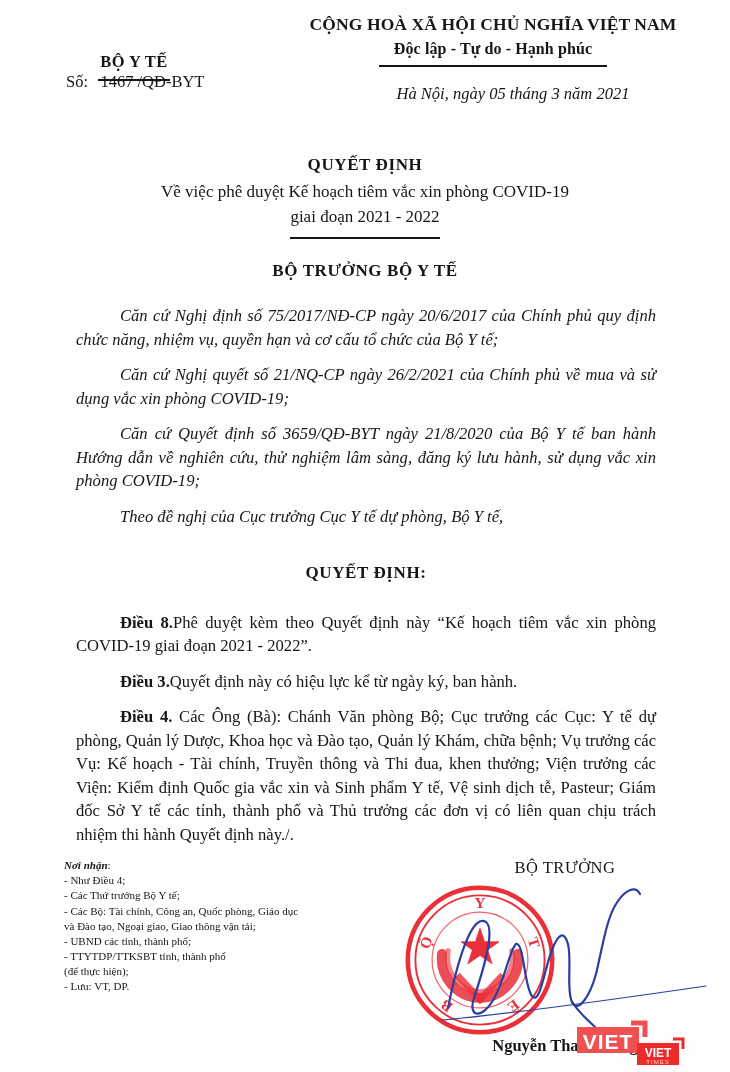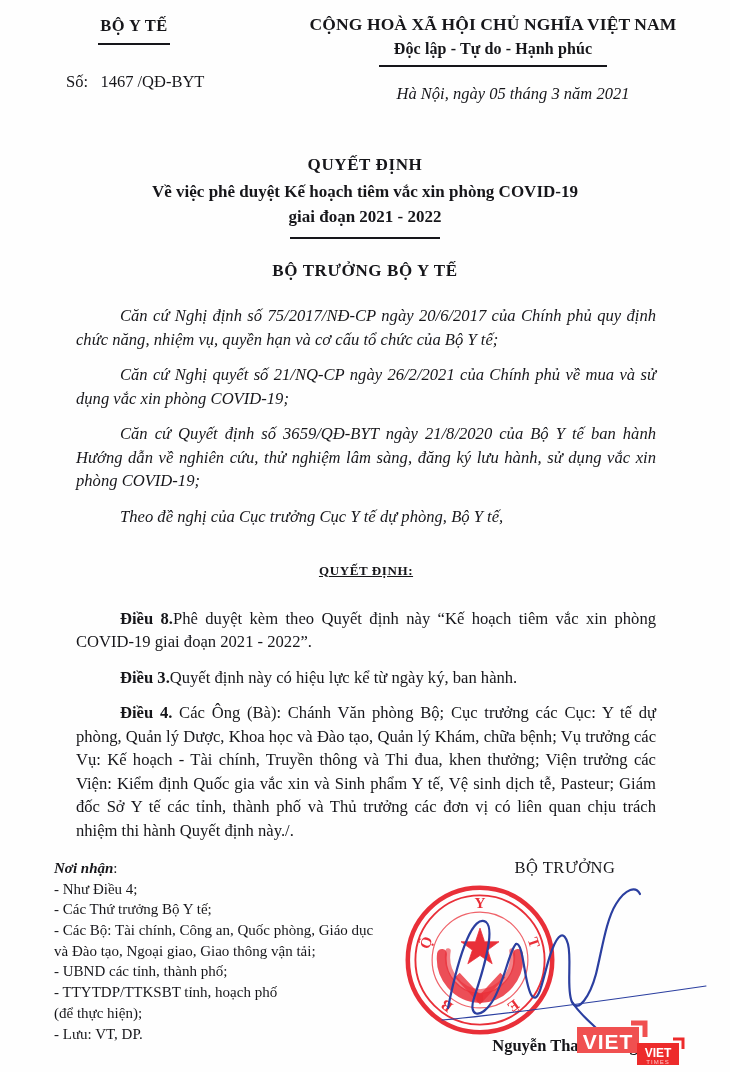--- a/index.html
+++ b/index.html
@@ -22,20 +22,21 @@
     position: absolute;
     top: 14px;
     left: 0;
     width: 730px;
     display: flex;
   }
   .header-left {
     width: 268px;
     text-align: center;
     padding-top: 2px;
+    margin-top: 36px;
   }
   .header-right {
     width: 450px;
     text-align: center;
   }
   .ministry {
     font-size: 16.5px;
     font-weight: bold;
     letter-spacing: 0.4px;
   }
@@ -92,21 +93,21 @@
     width: 600px;
     text-align: center;
   }
   .title-main {
     font-size: 17px;
     font-weight: bold;
     letter-spacing: 0.6px;
   }
   .title-sub {
     font-size: 17px;
-    font-weight: bold;
+    font-weight: normal;
     margin-top: 5px;
     line-height: 1.45;
   }
   .rule-title {
     width: 150px;
     height: 1.5px;
     background: #16161a;
     margin: 8px auto 0 auto;
   }
   .minister-head {
@@ -129,37 +130,36 @@
     line-height: 1.42;
     text-align: justify;
     text-indent: 44px;
     text-justify: inter-word;
   }
   p.preamble {
     font-style: italic;
   }
   .decide-word {
     text-align: center;
-    font-size: 13px;
+    font-size: 17px;
     font-weight: bold;
     letter-spacing: 0.6px;
     margin: 0;
     padding-top: 22px;
     padding-bottom: 16px;
-    text-decoration: underline;
   }
   .art-label { font-weight: bold; }
 
   
   .recipients {
     position: absolute;
     top: 858px;
-    left: 54px;
+    left: 64px;
     width: 345px;
-    font-size: 15px;
+    font-size: 11px;
     line-height: 1.38;
   }
   .recipients .rec-title {
     font-style: italic;
     font-weight: bold;
   }
   .recipients .rec-title .colon {
     font-style: normal;
     font-weight: normal;
   }
@@ -265,21 +265,21 @@
     <p class="para"><span class="art-label">Điều 4.</span><span> Các Ông (Bà): Chánh Văn phòng Bộ; Cục trưởng các Cục: Y tế dự phòng, Quản lý Dược, Khoa học và Đào tạo, Quản lý Khám, chữa bệnh; Vụ trưởng các Vụ: Kế hoạch - Tài chính, Truyền thông và Thi đua, khen thưởng; Viện trưởng các Viện: Kiểm định Quốc gia vắc xin và Sinh phẩm Y tế, Vệ sinh dịch tễ, Pasteur; Giám đốc Sở Y tế các tỉnh, thành phố và Thủ trưởng các đơn vị có liên quan chịu trách nhiệm thi hành Quyết định này./.</span></p>
   </div>
 
   <div class="recipients">
     <div class="rec-title"><span>Nơi nhận</span><span class="colon">:</span></div>
     <div class="rec-line">- Như Điều 4;</div>
     <div class="rec-line">- Các Thứ trưởng Bộ Y tế;</div>
     <div class="rec-line">- Các Bộ: Tài chính, Công an, Quốc phòng, Giáo dục</div>
     <div class="rec-line">và Đào tạo, Ngoại giao, Giao thông vận tải;</div>
     <div class="rec-line">- UBND các tỉnh, thành phố;</div>
-    <div class="rec-line">- TTYTDP/TTKSBT tỉnh, hoạch phố</div>
+    <div class="rec-line">- TTYTDP/TTKSBT tỉnh, thành phố</div>
     <div class="rec-line"> (để thực hiện);</div>
     <div class="rec-line">- Lưu: VT, DP.</div>
   </div>
 
   <div class="signblock">
     <div class="sign-title">BỘ TRƯỞNG</div>
   </div>
 
   <svg class="seal" viewBox="0 0 200 200">
     <g stroke="#e8202a" fill="none">

